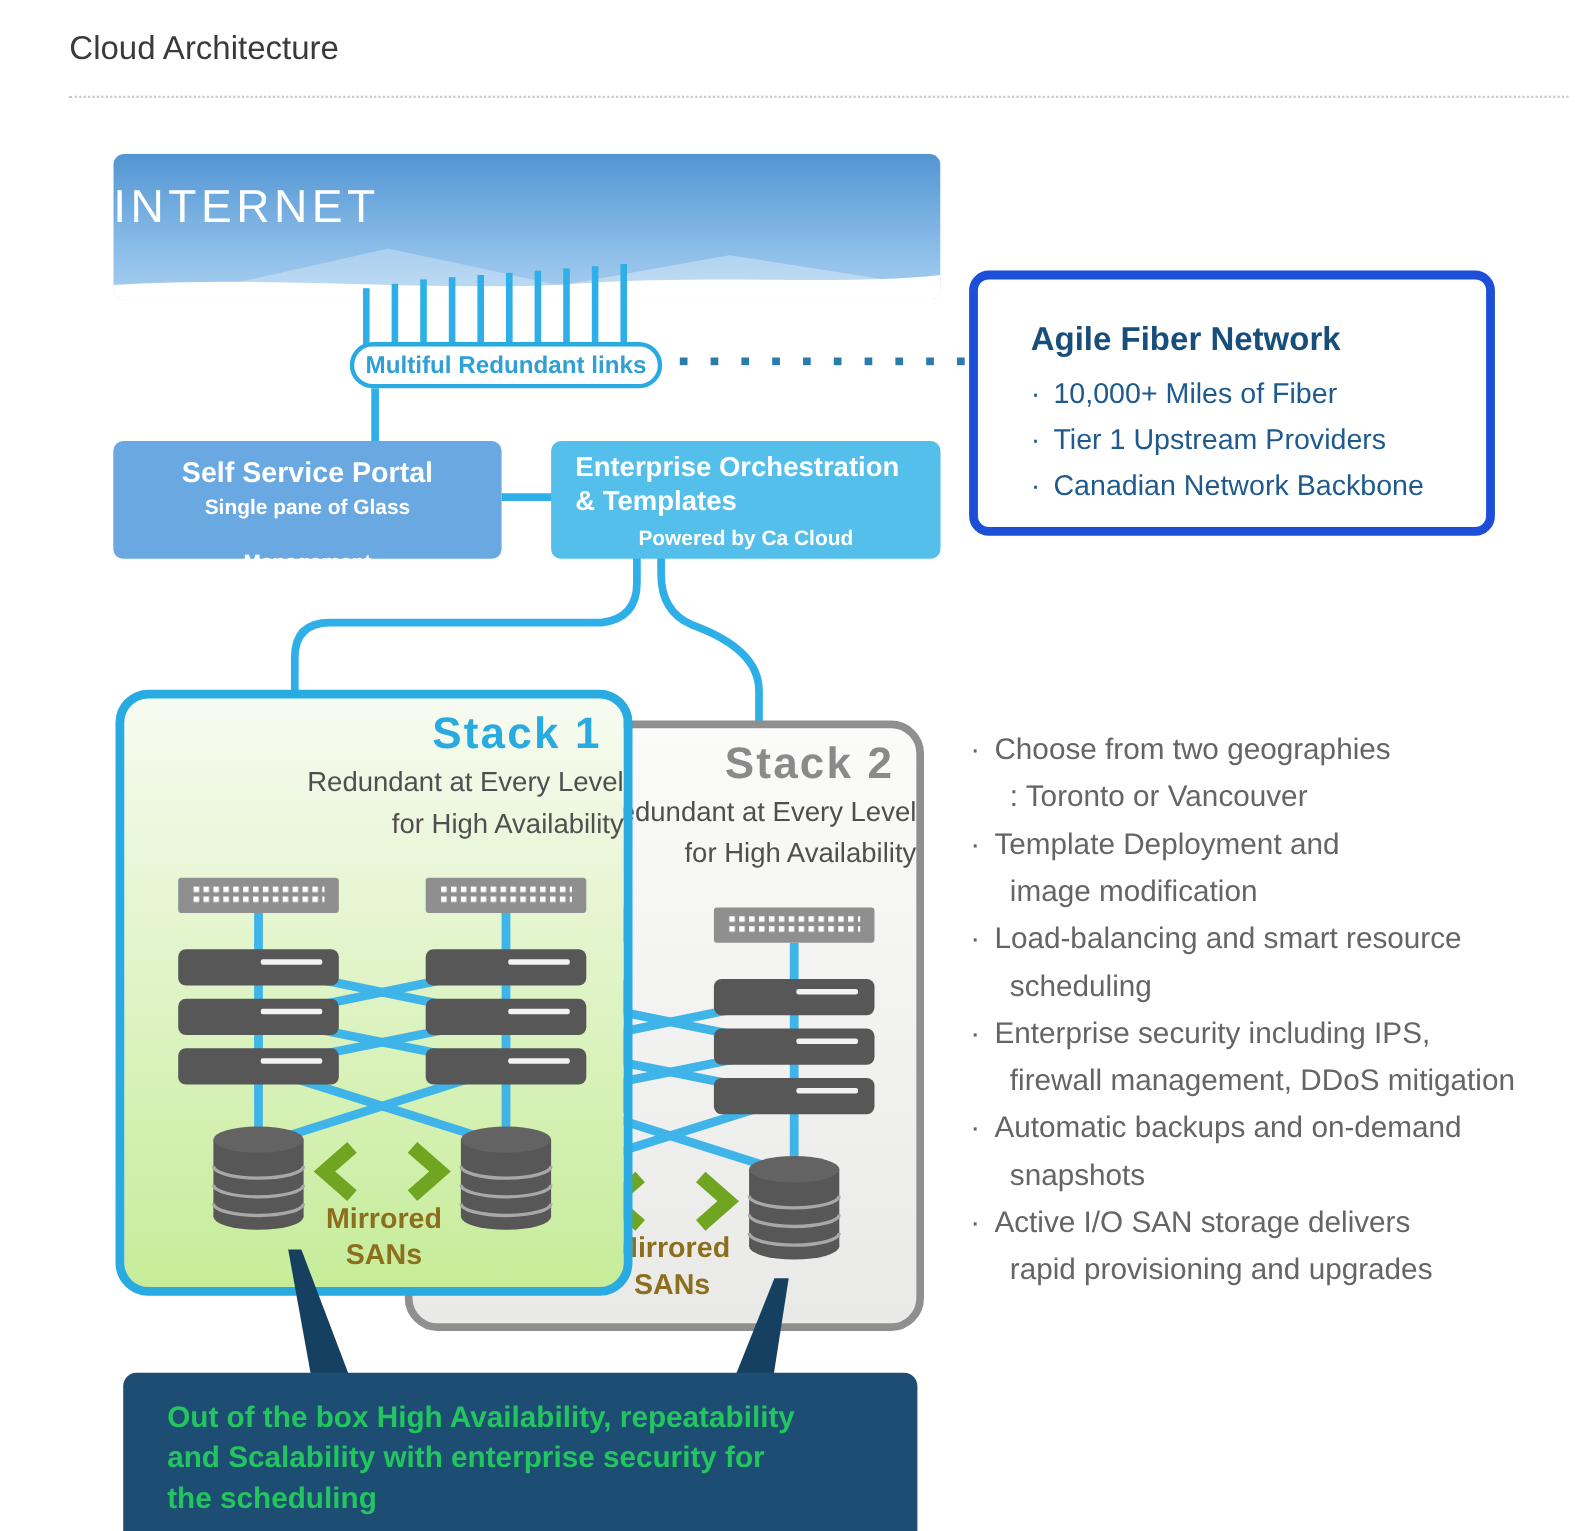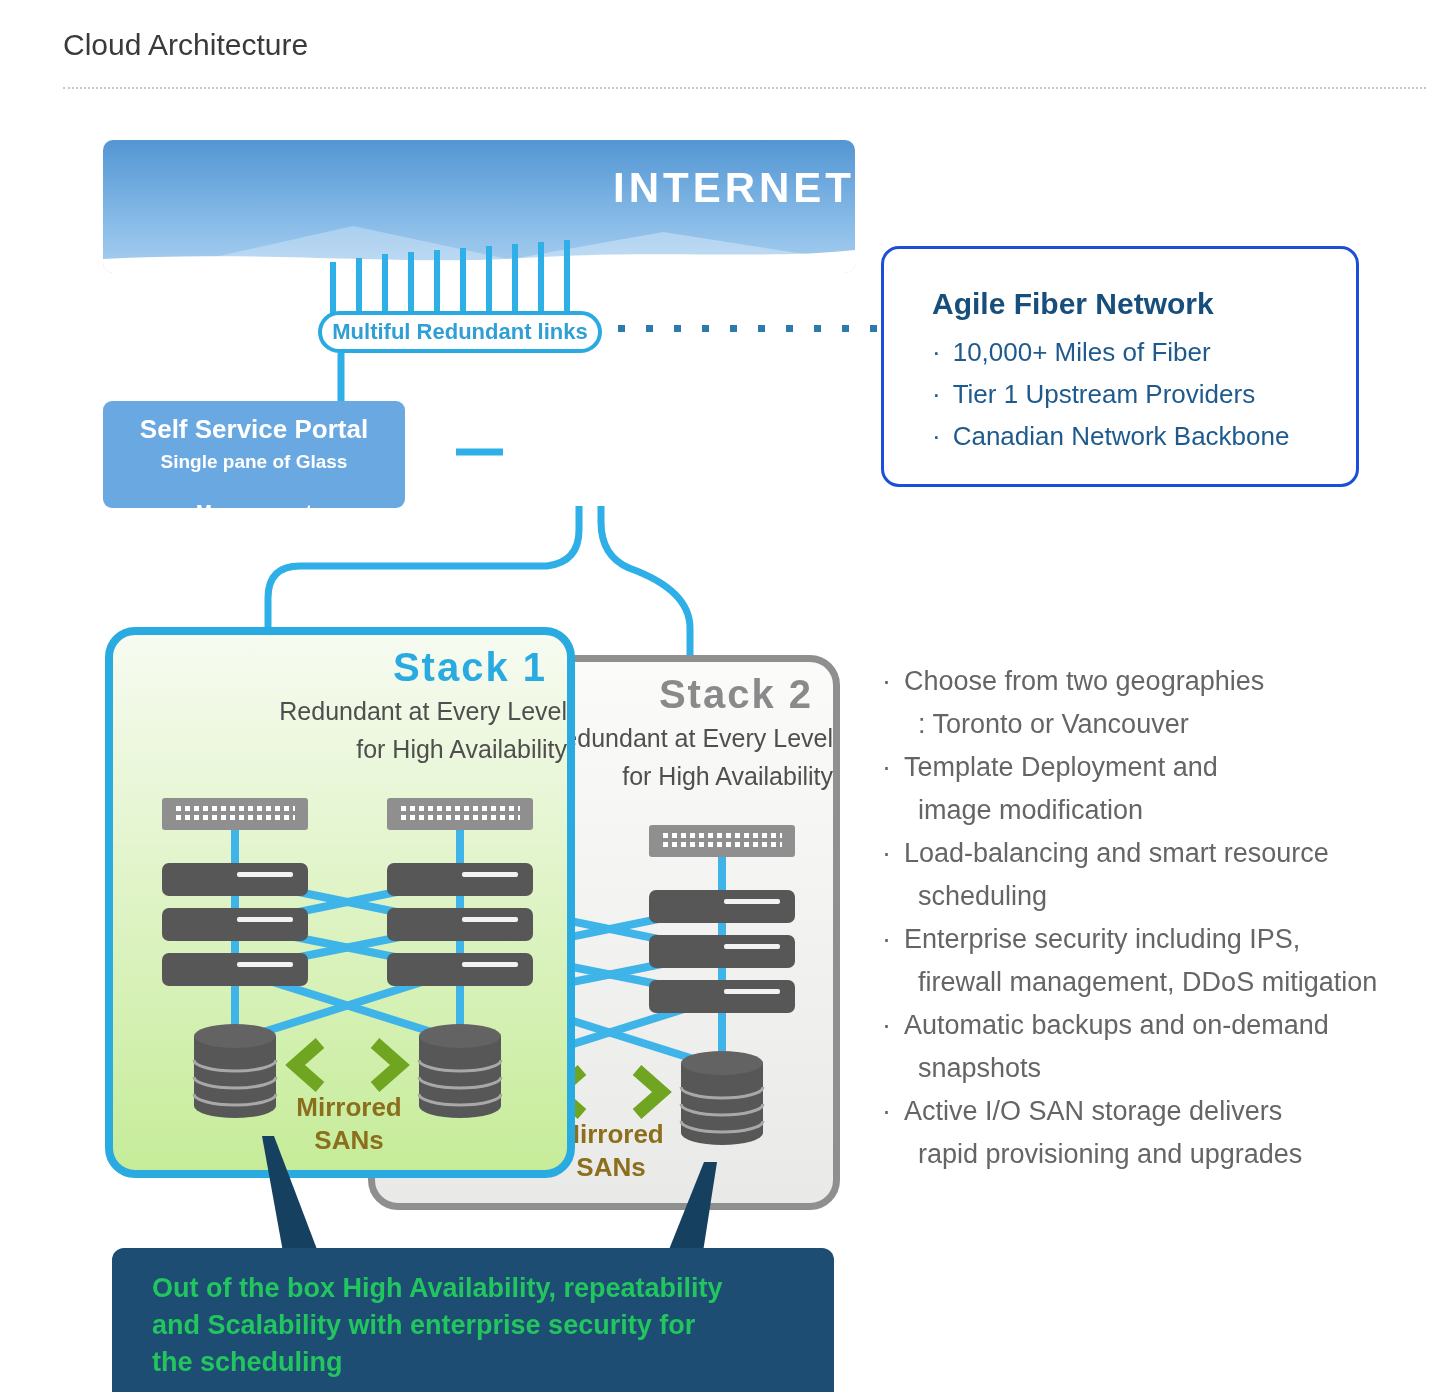--- a/index.html
+++ b/index.html
@@ -4,40 +4,40 @@
 <style>
   html,body{margin:0;padding:0;background:#fff;}
   .canvas{position:relative;width:1432px;height:1392px;background:#fff;overflow:hidden;
           font-family:"Liberation Sans",sans-serif;}
   .abs{position:absolute;}
   
   .page-title{left:63px;top:28px;font-size:30px;color:#3a3a3a;}
   .title-rule{left:63px;top:87px;width:1363px;border-top:2px dotted #c8c8c8;}
   
   .banner{left:103px;top:140px;width:752px;height:133px;z-index:1;}
-  .banner-label{left:103px;top:164px;width:752px;text-align:right;color:#fff;
-                font-size:42px;font-weight:bold;letter-spacing:4px;z-index:2;}
+  .banner-label{left:103px;top:164px;width:752px;text-align:left;color:#fff;
+                font-size:42px;font-weight:normal;letter-spacing:4px;z-index:2;}
   
   .wires{left:0;top:0;z-index:2;pointer-events:none;}
   
   .pill{left:318px;top:311px;width:284px;height:42px;box-sizing:border-box;background:#fff;
         border:4px solid #29abe2;border-radius:24px;z-index:3;text-align:center;
         line-height:34px;font-size:22px;font-weight:600;color:#2f9fd6;}
   
-  .box-portal{left:103px;top:401px;width:302px;height:107px;background:#6aa8e2;border-radius:9px;z-index:3;color:#fff;}
+  .box-portal{left:103px;top:401px;width:353px;height:107px;background:#6aa8e2;border-radius:9px;z-index:3;color:#fff;}
   .box-orch{left:501px;top:401px;width:354px;height:107px;background:#55bfec;border-radius:9px;z-index:3;color:#fff;}
   .bp-title{left:0;top:13px;width:100%;text-align:center;font-size:26px;font-weight:bold;}
   .bp-sub1{left:0;top:50px;width:100%;text-align:center;font-size:19px;font-weight:bold;}
   .bp-sub2{left:0;top:76px;width:100%;text-align:center;font-size:19px;font-weight:bold;margin-top:24px;}
   .bo-t1{left:22px;top:10px;font-size:25px;font-weight:bold;}
   .bo-t2{left:22px;top:41px;font-size:25px;font-weight:bold;}
   .bo-sub{left:0;top:78px;width:100%;text-align:center;font-size:19px;font-weight:bold;}
   
   .fiber{left:881px;top:246px;width:478px;height:241px;box-sizing:border-box;background:#fff;
-         border:3px solid #1d4ed8;border-radius:18px;z-index:3;}
+         border:8px solid #1d4ed8;border-radius:18px;z-index:3;}
   .fiber-title{left:48px;top:38px;font-size:30px;font-weight:bold;color:#174e7b;}
   .fiber-li{left:48px;font-size:26px;color:#1e5a8d;}
   .fiber-li .dot{margin-right:12px;}
   
   .stack{box-sizing:border-box;border-radius:30px;}
   .stack2{left:368px;top:655px;width:472px;height:555px;border:7px solid #8f8f8f;
           background:linear-gradient(#fbfbfa,#e9e9e7);z-index:3;}
   .stack1{left:105px;top:627px;width:470px;height:551px;border:8px solid #29abe2;
           background:linear-gradient(#f7fbf1,#c6ec99);z-index:4;}
   .stack-label{right:20px;top:10px;font-size:40px;font-weight:800;letter-spacing:2px;}
@@ -119,20 +119,25 @@
   </svg>
 
   <div class="abs pill">Multiful Redundant links</div>
 
   <div class="abs box-portal">
     <div class="abs bp-title">Self Service Portal</div>
     <div class="abs bp-sub1">Single pane of Glass</div>
     <div class="abs bp-sub2">Management</div>
   </div>
 
+  <div class="abs box-orch">
+    <div class="abs bo-t1">Enterprise Orchestration</div>
+    <div class="abs bo-t2">&amp; Templates</div>
+    <div class="abs bo-sub">Powered by Ca Cloud</div>
+  </div>
 
   <div class="abs fiber">
     <div class="abs fiber-title">Agile Fiber Network</div>
     <div class="abs fiber-li" style="top:88px;"><span class="dot">·</span><span>10,000+ Miles of Fiber</span></div>
     <div class="abs fiber-li" style="top:130px;"><span class="dot">·</span><span>Tier 1 Upstream Providers</span></div>
     <div class="abs fiber-li" style="top:172px;"><span class="dot">·</span><span>Canadian Network Backbone</span></div>
   </div>
 
   <div class="abs stack stack2">
     <div class="abs stack-label">Stack 2</div>

